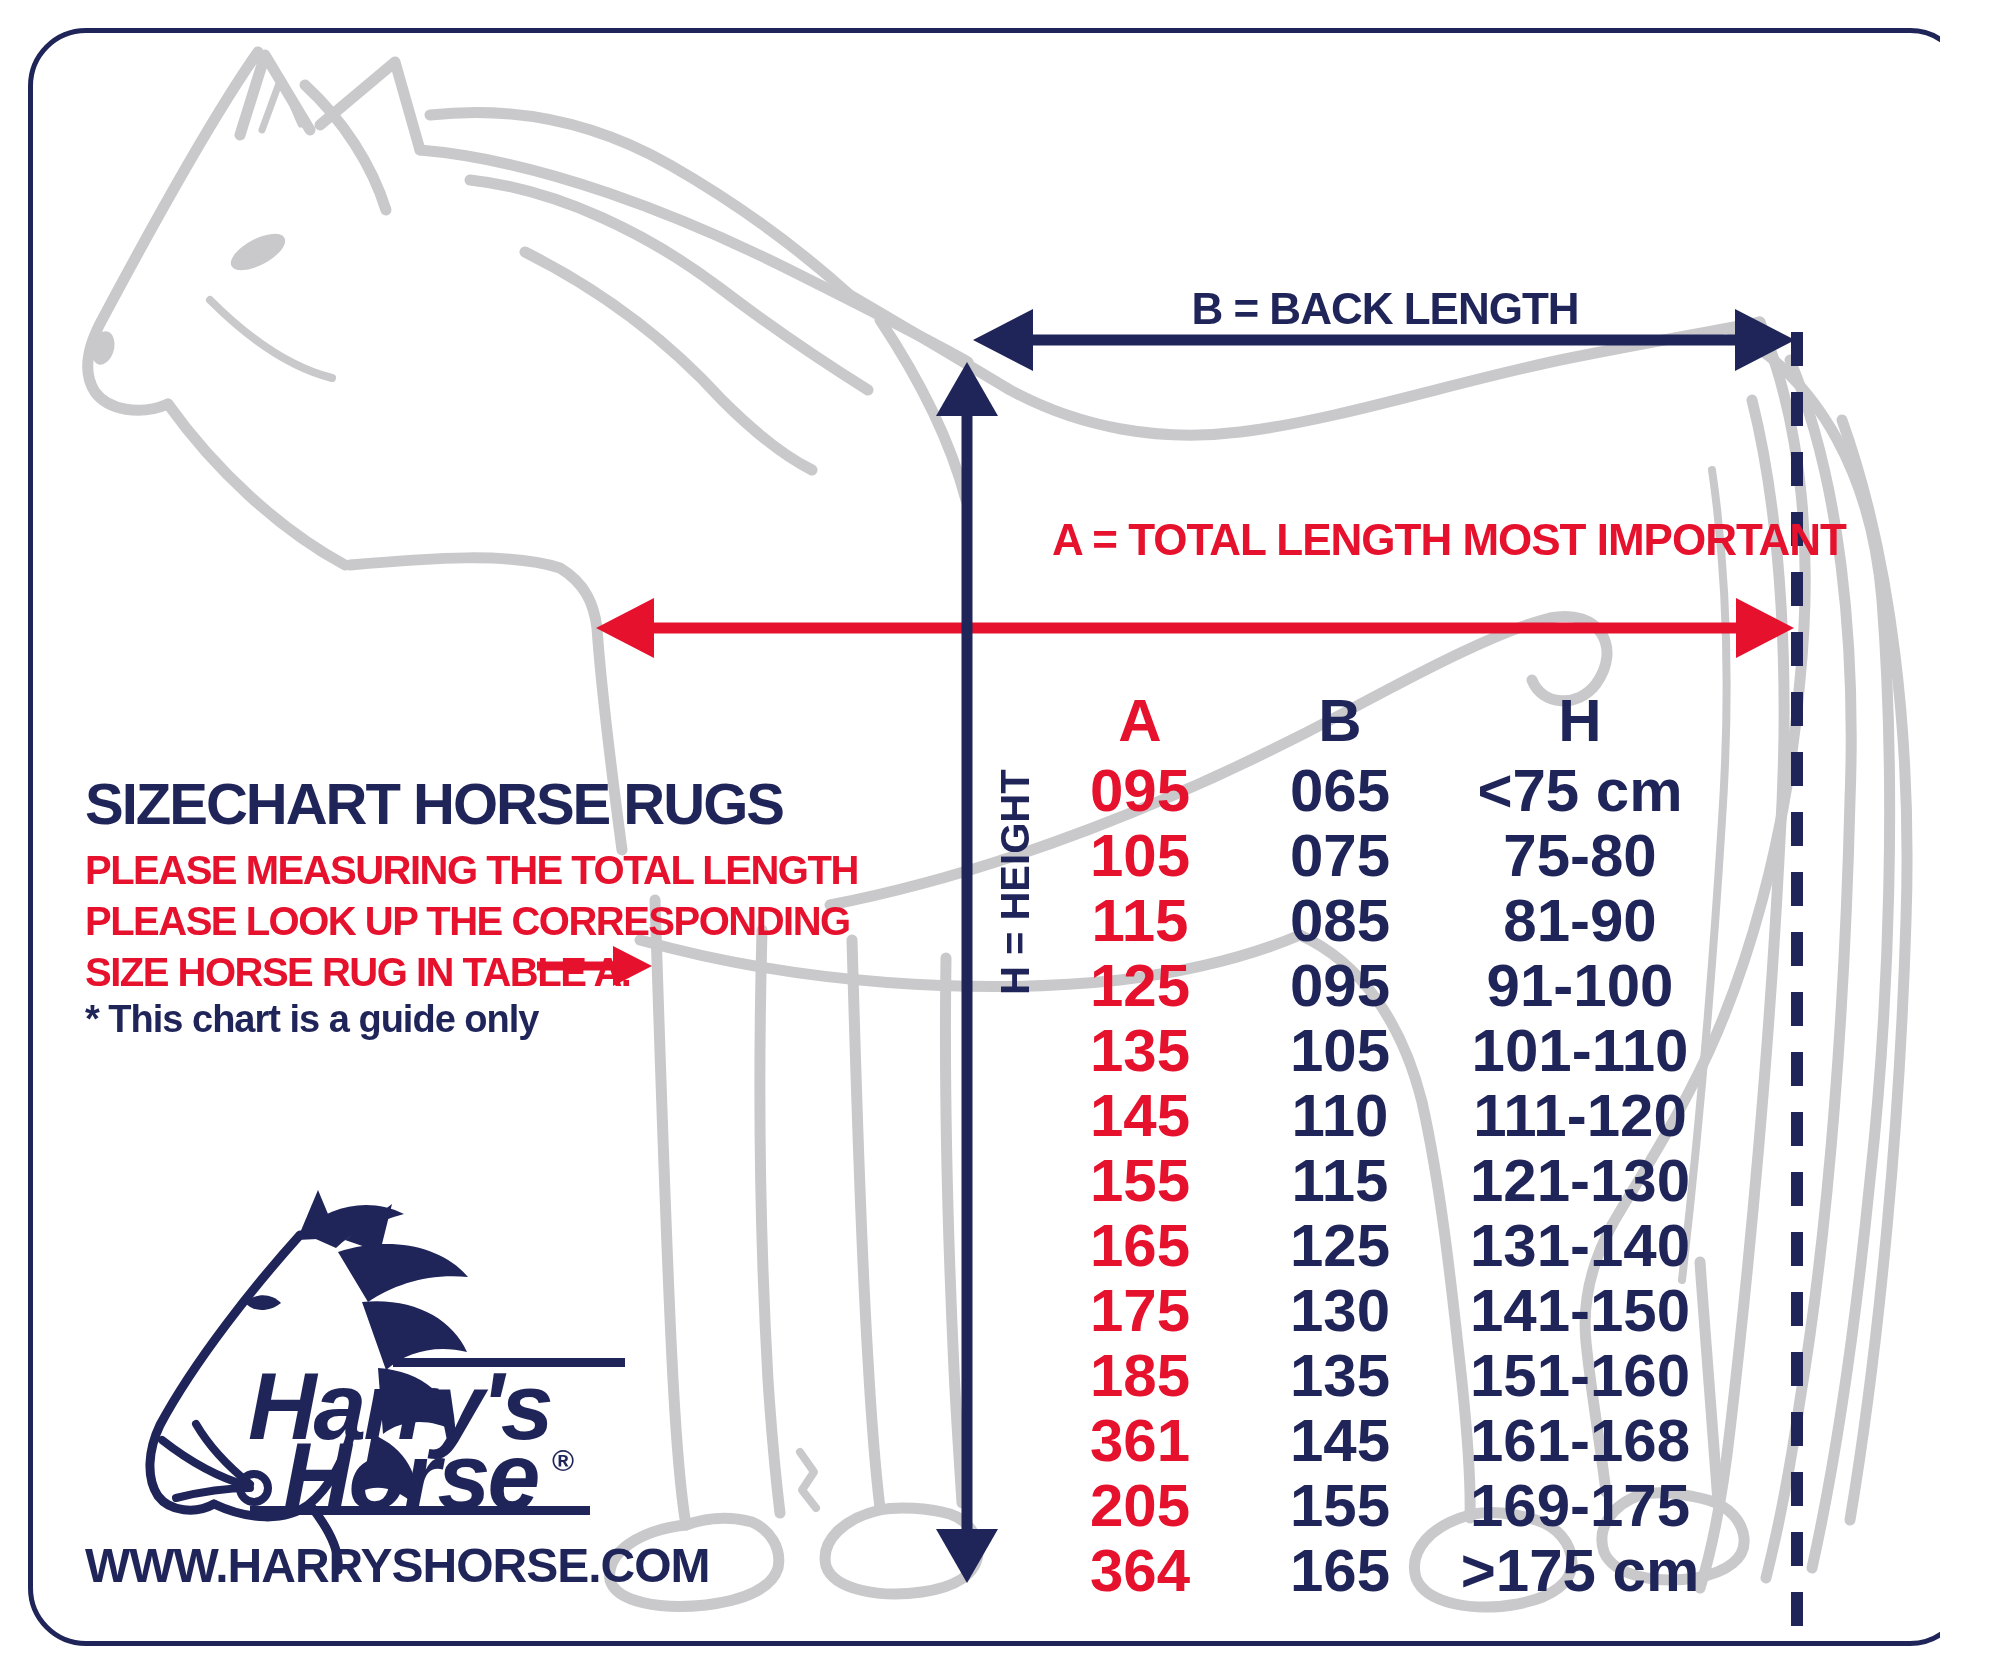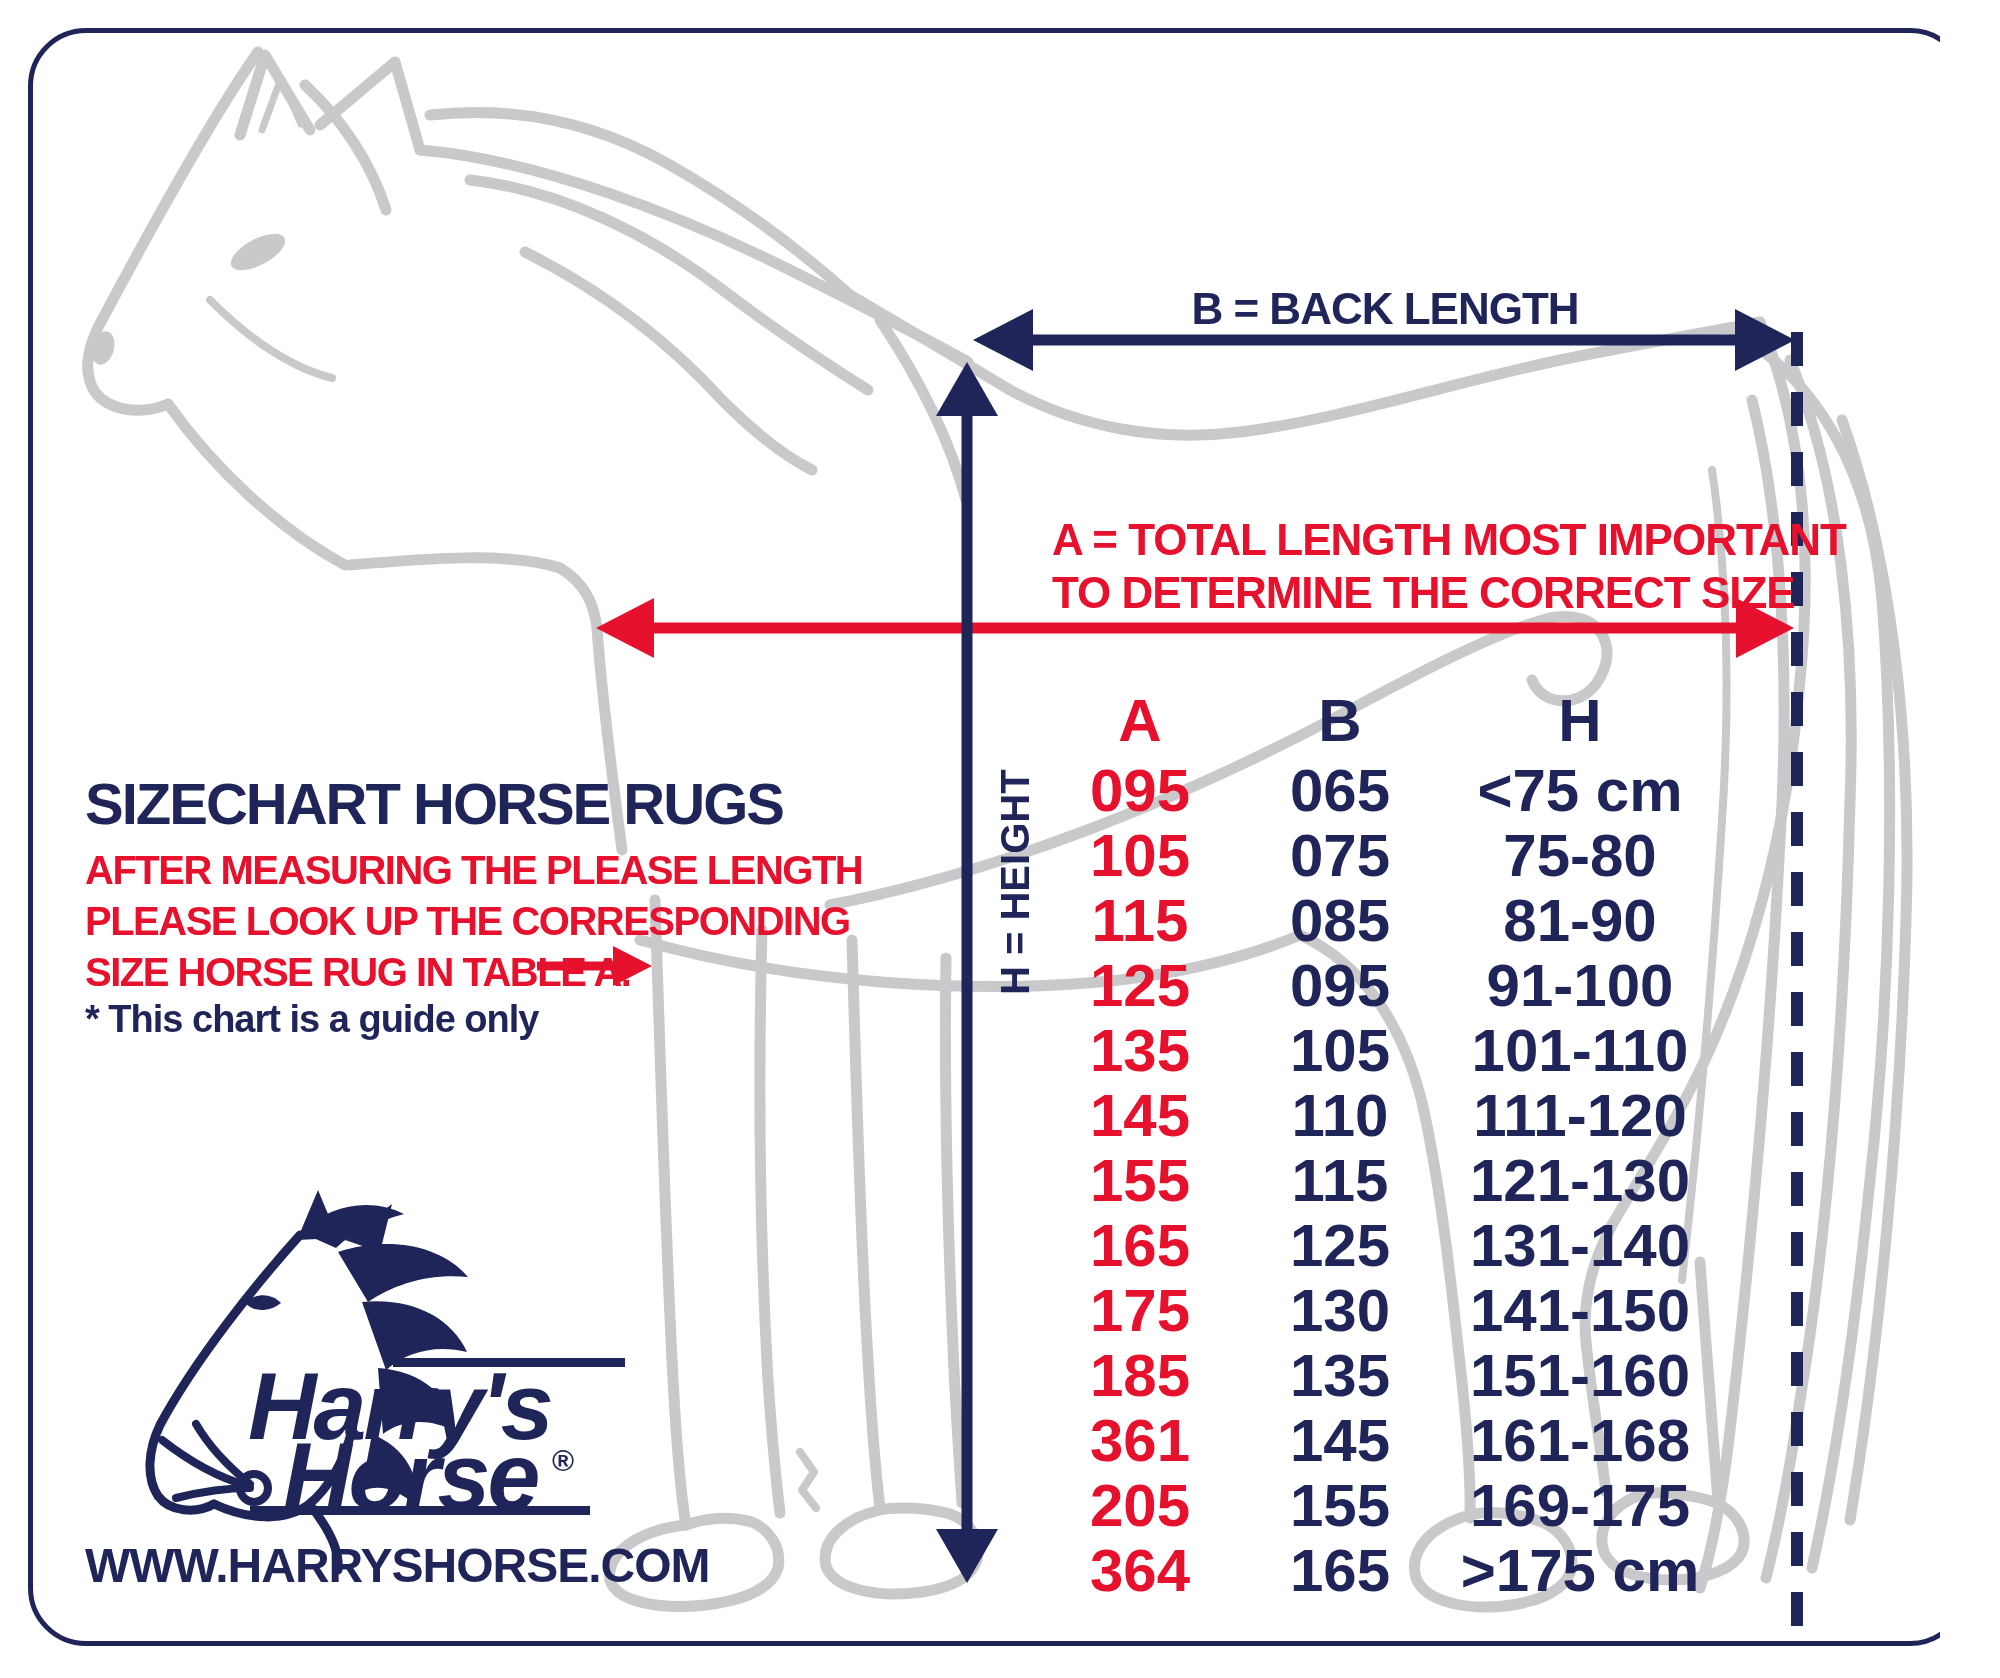--- a/index.html
+++ b/index.html
@@ -148,27 +148,26 @@
       <path d="M 176,1498 C 200,1492 226,1488 250,1488" stroke-width="8"></path>
       <circle cx="254" cy="1488" r="14" stroke-width="8"></circle>
     </g>
   </svg>
 
   <div class="frame"></div>
 
   <div class="txt navy b-label">B = BACK LENGTH</div>
   <div class="txt red a-label">
     <div>A = TOTAL LENGTH MOST IMPORTANT</div>
-    <div>TO DETERMINE THE CORRECT SIZE</div>
   </div>
   <div class="txt navy h-label">H = HEIGHT</div>
 
   <div class="txt navy title">SIZECHART HORSE RUGS</div>
   <div class="txt red instructions">
-    <div>AFTER MEASURING THE PLEASE LENGTH</div>
+    <div>PLEASE MEASURING THE TOTAL LENGTH</div>
     <div>PLEASE LOOK UP THE CORRESPONDING</div>
     <div>SIZE HORSE RUG IN TABLE A.</div>
   </div>
   <div class="txt navy note">* This chart is a guide only</div>
 
   <div class="size-table">
     <div class="trow head">
       <div class="tc ca">A</div>
       <div class="tc cb">B</div>
       <div class="tc ch">H</div>

